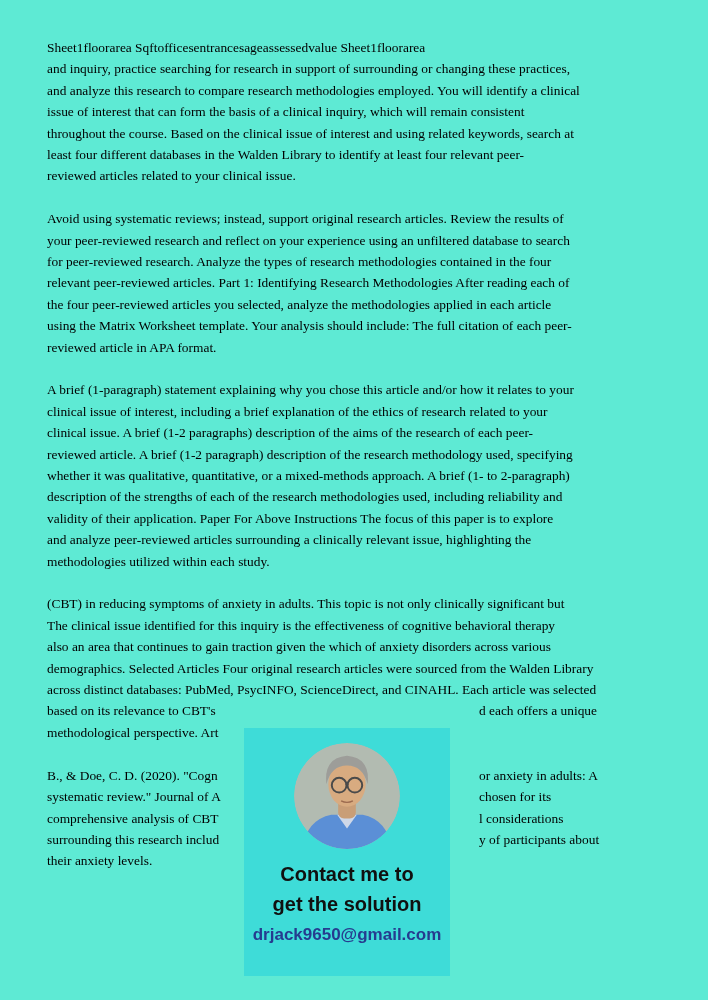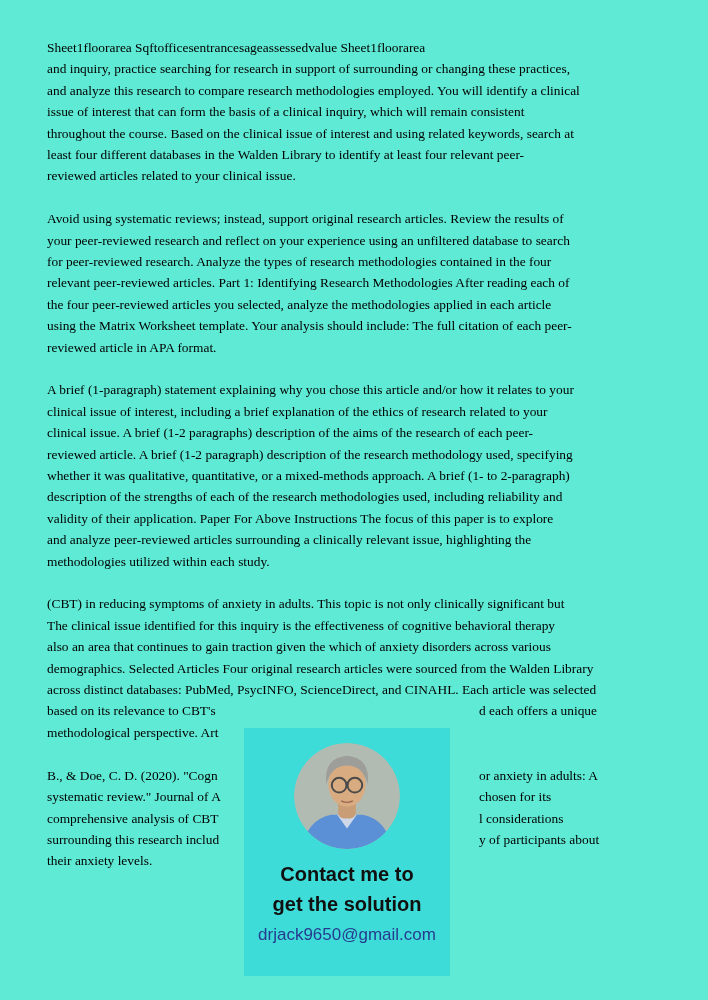--- a/index.html
+++ b/index.html
@@ -43,21 +43,21 @@
   .ad-heading{
     font-size:20px;
     font-weight:700;
     color:#101010;
     line-height:30px;
   }
   .ad-heading.first{margin-top:10px;}
   .ad-email{
     margin-top:5px;
     font-size:17px;
-    font-weight:400;
+    font-weight:700;
     line-height:22px;
   }
 </style>
 </head>
 <body>
 
 <div class="screen">
 
   <div class="doc">
       <div class="paragraph">

